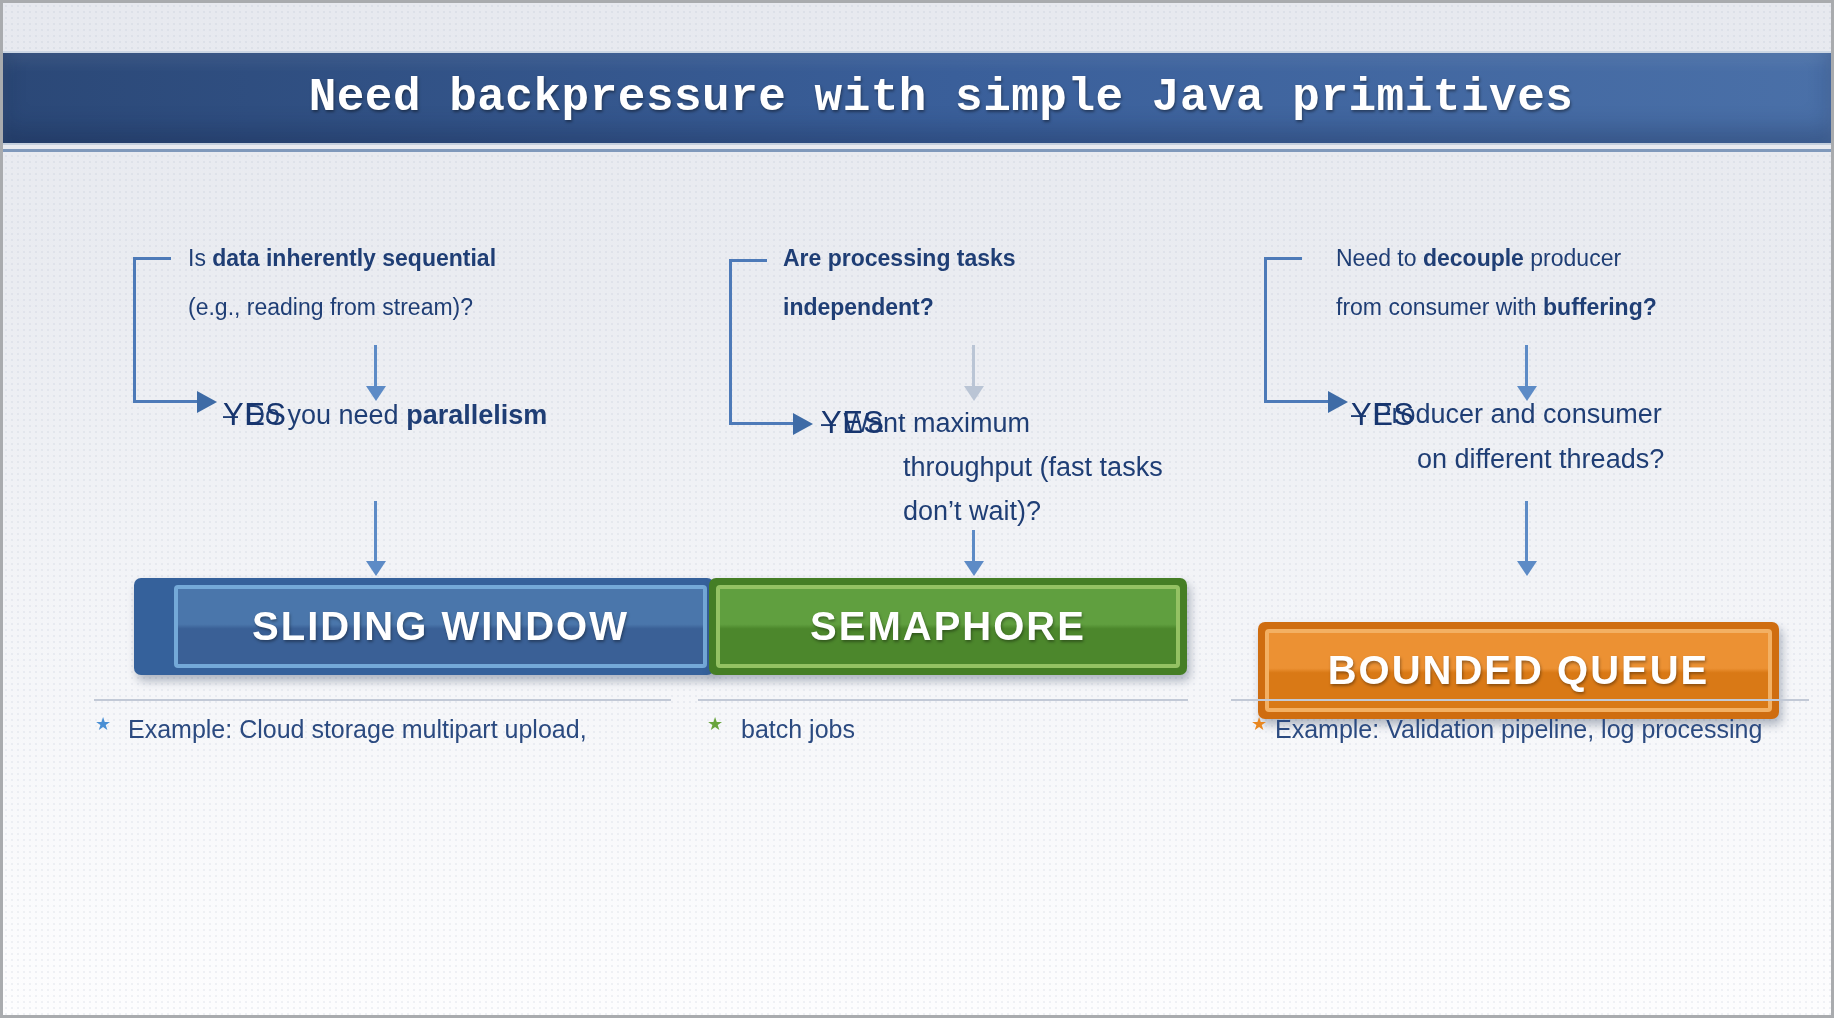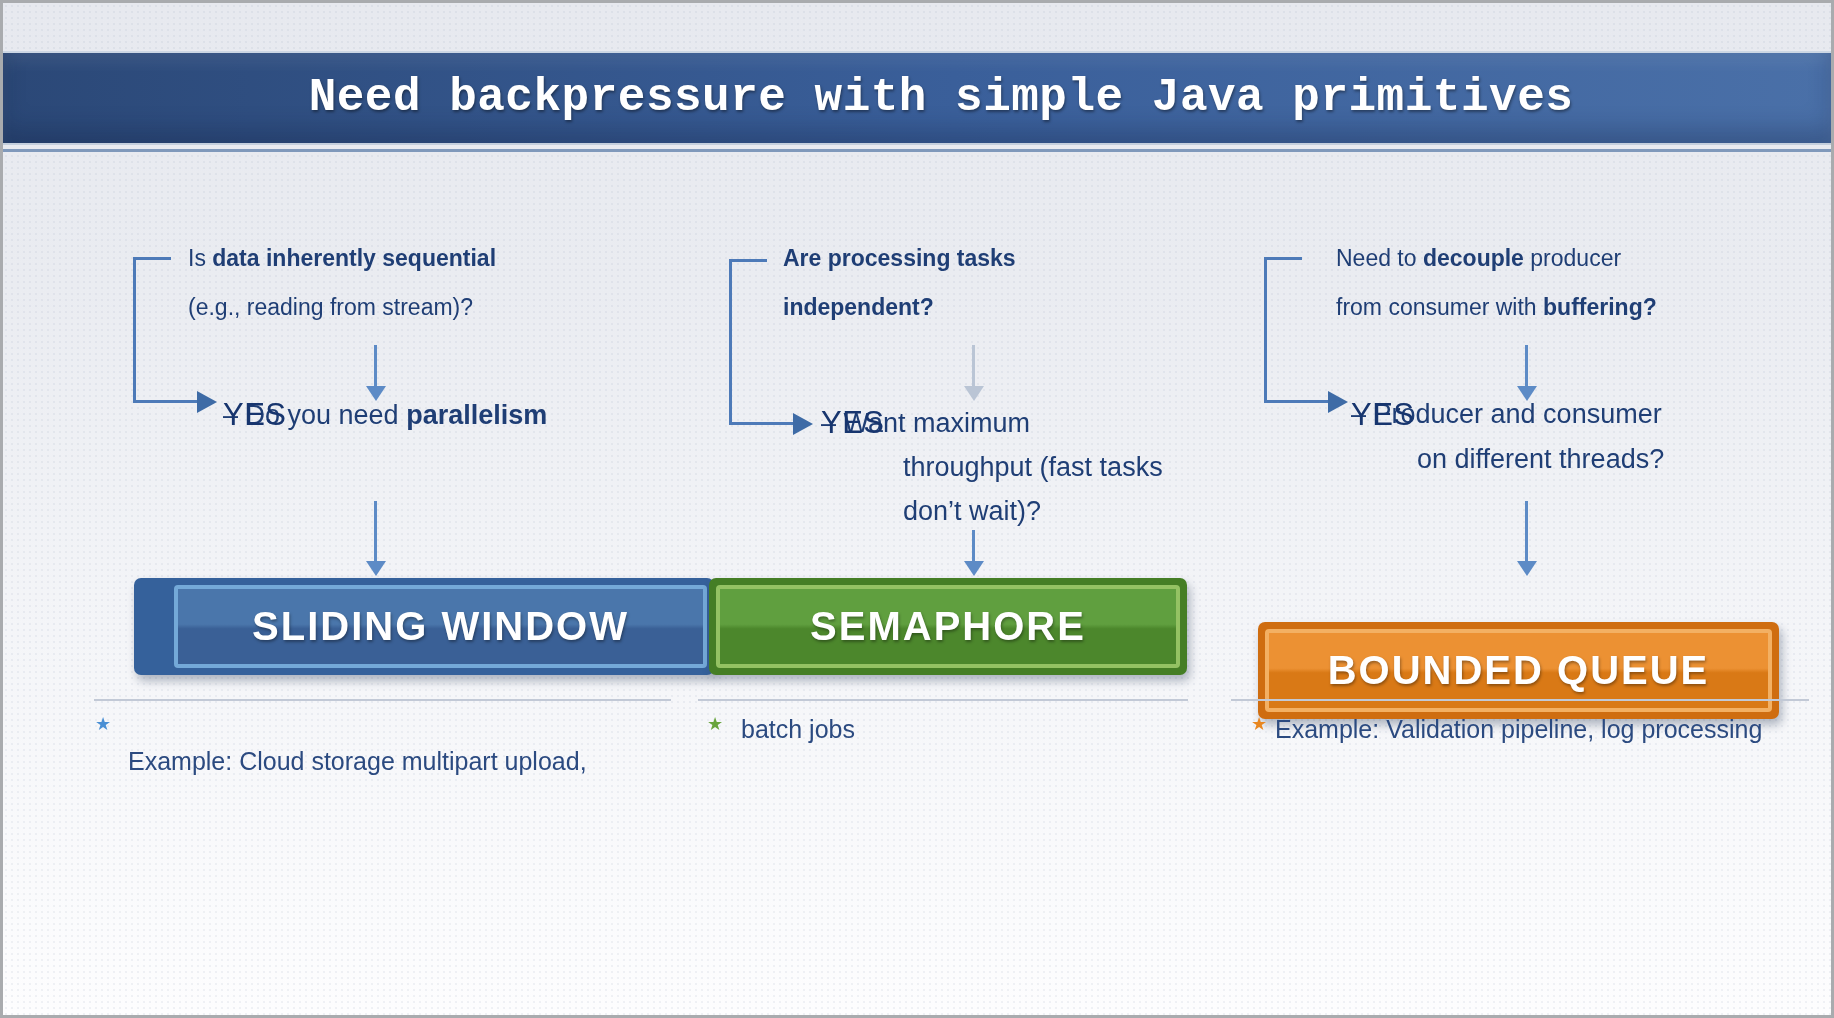--- a/index.html
+++ b/index.html
@@ -65,21 +65,21 @@
   .c1-hbot  { left:130px; top:397px; width:66px; }
   .c1-tri   { left:194px; top:388px; }
   .c1-q     { left:185px; top:231px; }
   .c1-a1    { left:371px; top:342px; height:41px; }
   .c1-yes   { left:220px; top:389px; line-height:46px; }
   .c1-yes .l2 { padding-left:56px; }
   .c1-a2    { left:371px; top:498px; height:60px; }
   .c1-box   { left:131px; top:575px; width:580px;padding-left:40px; }
   .c1-div   { left:91px;  top:696px; width:577px; }
   .c1-star  { left:92px;  top:710px; }
-  .c1-ex    { left:125px; top:705px;margin-top:32px; }
+  .c1-ex    { left:125px; top:705px; }
 
   
   .c2-vline { left:726px; top:256px; height:166px; }
   .c2-htop  { left:726px; top:256px; width:38px; }
   .c2-hbot  { left:726px; top:419px; width:66px; }
   .c2-tri   { left:790px; top:410px; }
   .c2-q     { left:780px; top:231px; }
   .c2-a1    { left:969px; top:342px; height:41px; }
   .c2-yes   { left:818px; top:398px; line-height:44px; }
   .c2-yes .l2, .c2-yes .l3 { padding-left:82px; }

